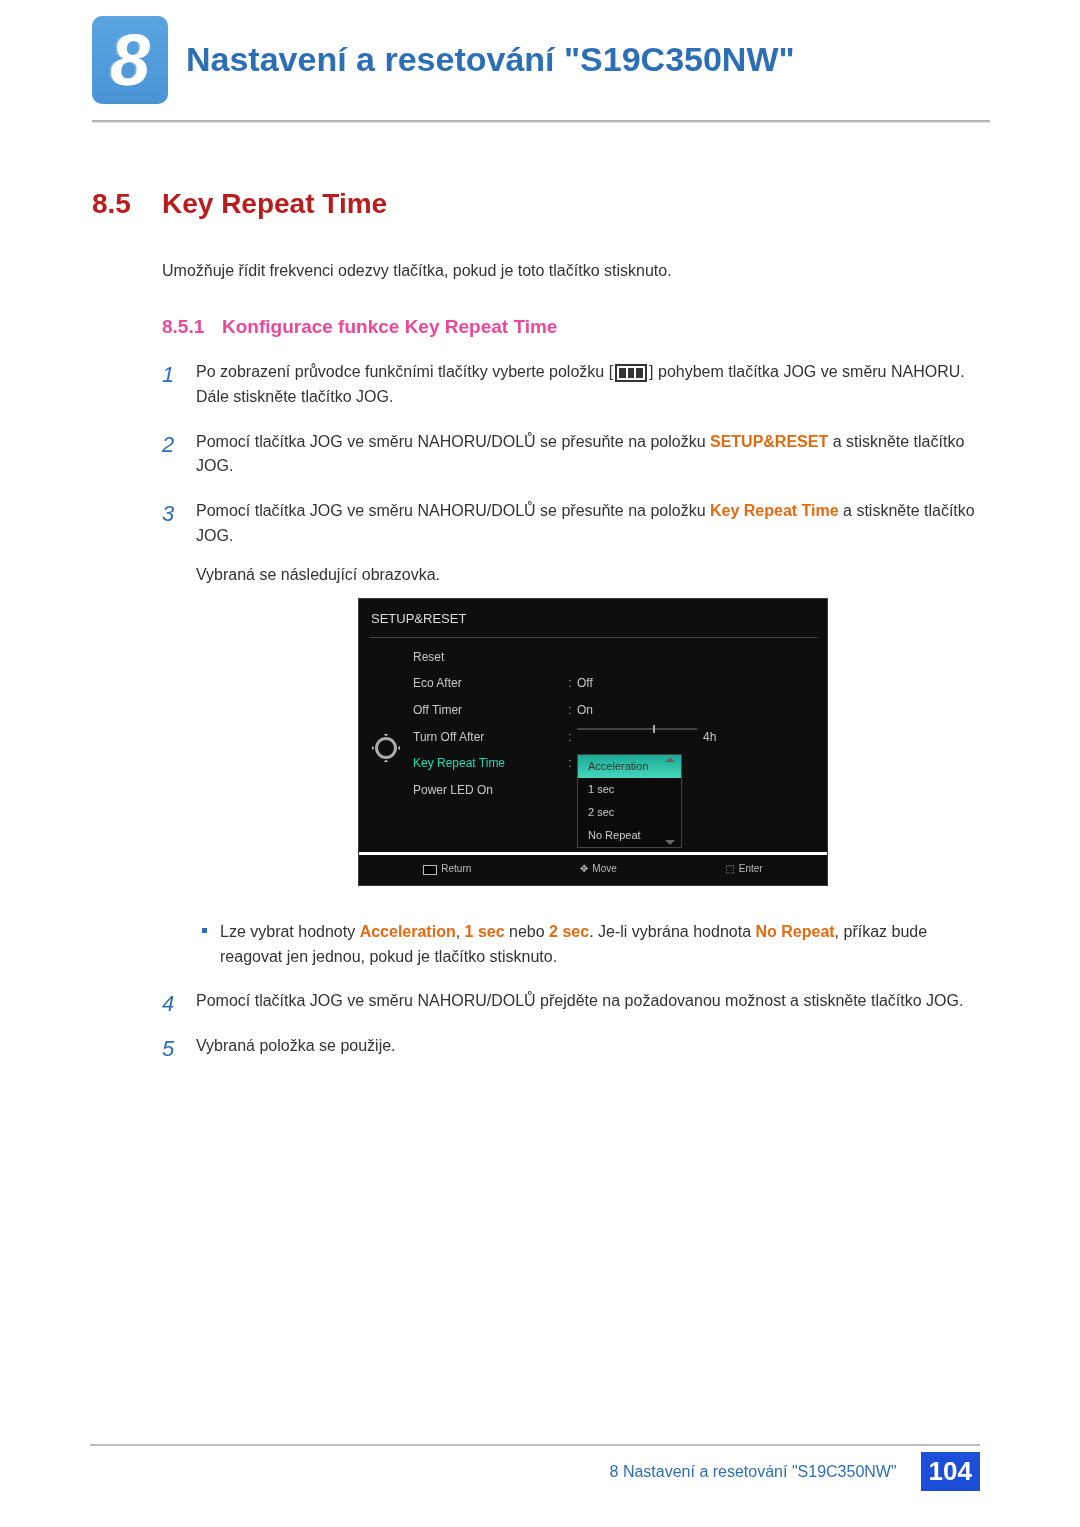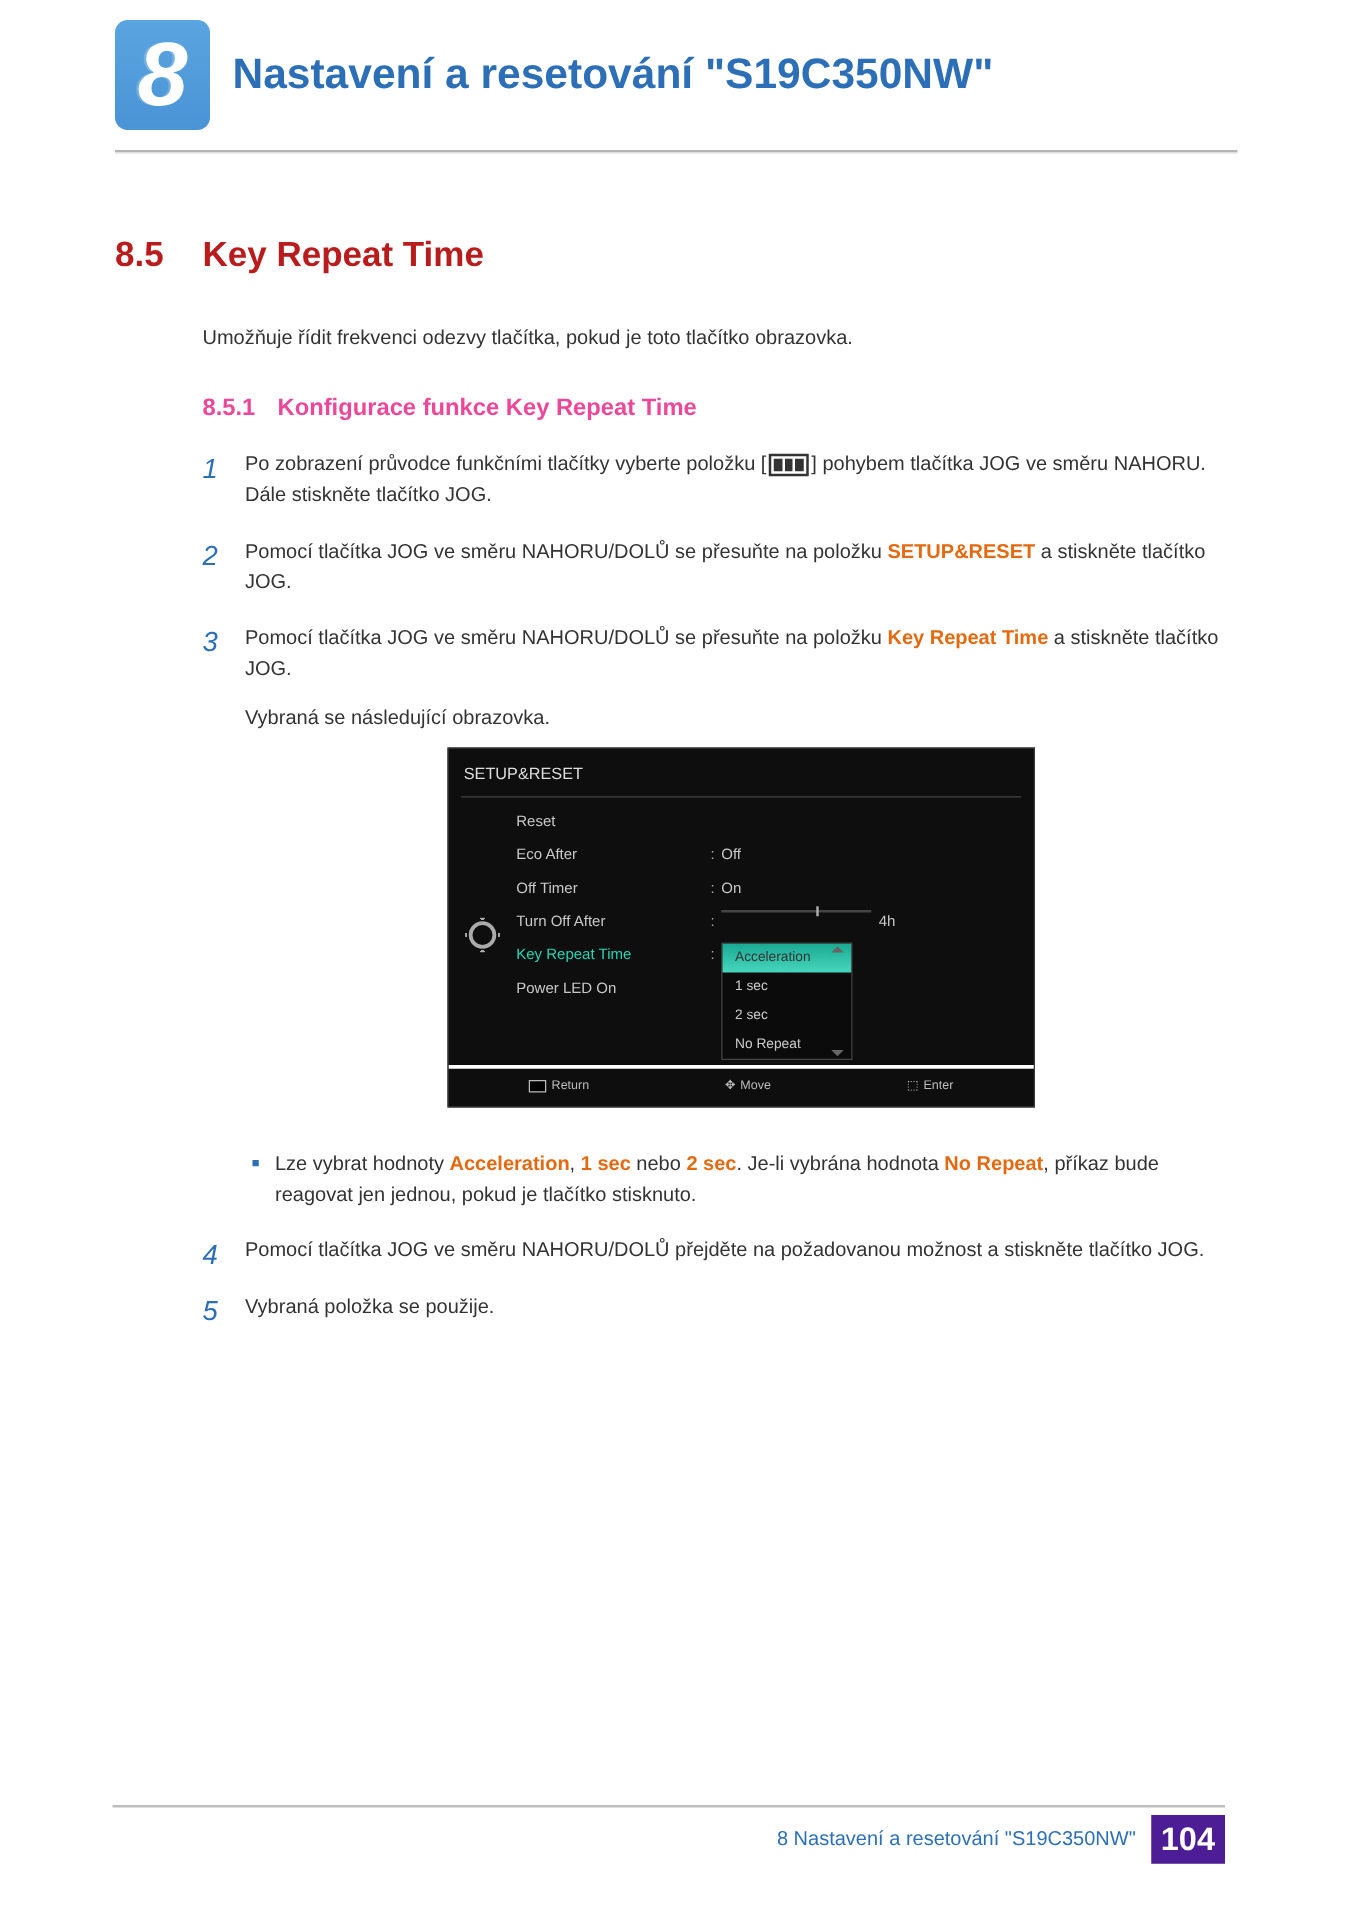--- a/index.html
+++ b/index.html
@@ -293,25 +293,26 @@
     display:flex;
     justify-content:flex-end;
     align-items:center;
     gap:12px;
   }
   .footer-text {
     color:#2d6fb6;
     font-size:16px;
   }
   .page-num {
-    background:#4c1d95;
+    background:#1d4ed8;
     color:#fff;
     font-weight:bold;
     font-size:26px;
     padding:4px 8px;
+    margin-left:12px;
   }
 </style>
 </head>
 <body>
 
 <div class="page">
 
   <div class="chapter-header">
     <div class="chapter-badge">
       <div class="chapter-badge-inner">8</div>
@@ -319,21 +320,21 @@
     <div class="chapter-title">Nastavení a resetování "S19C350NW"</div>
   </div>
   <div class="hr1"></div>
   <div class="hr1light"></div>
 
   <div class="section">
     <h2 class="section-heading">
       <span class="num">8.5</span><span>Key Repeat Time</span>
     </h2>
 
-    <p class="section-intro">Umožňuje řídit frekvenci odezvy tlačítka, pokud je toto tlačítko obrazovka.</p>
+    <p class="section-intro">Umožňuje řídit frekvenci odezvy tlačítka, pokud je toto tlačítko stisknuto.</p>
 
     <h3 class="subheading">
       <span class="subnum">8.5.1</span><span>Konfigurace funkce Key Repeat Time</span>
     </h3>
 
     <ol class="steps">
       <li>
         <span class="stepnum">1</span>
         <span>Po zobrazení průvodce funkčními tlačítky vyberte položku [</span><span class="menu-icon-inline">
             <span class="menu-icon-box">

